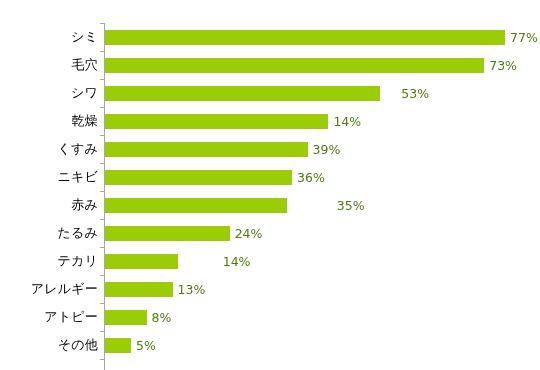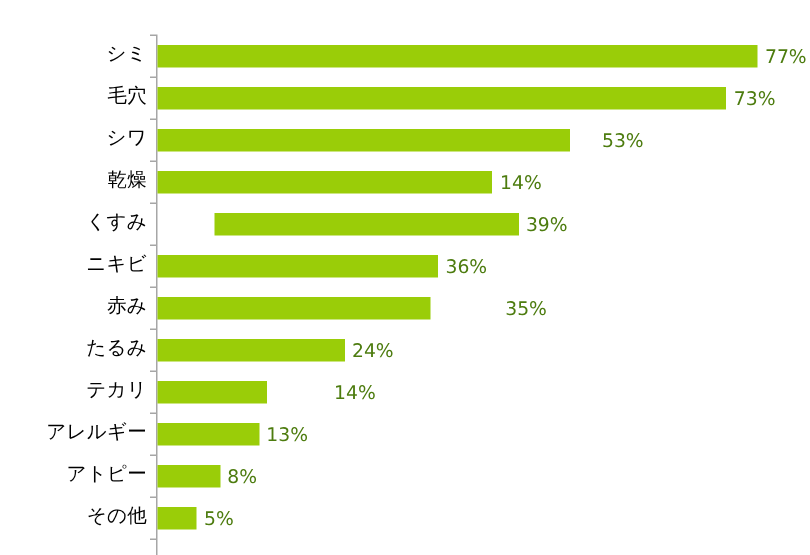--- a/index.html
+++ b/index.html
@@ -124,21 +124,21 @@
         </div>
         <div class="row" style="top: 95px; padding-left: 28px;">
           <div class="cat-label">乾燥</div>
           <div class="bar-wrap" style="left: 105px;">
             <div class="bar" style="width: 223.377px; background: rgb(154, 205, 8);"></div>
             <div class="bar-value">14%</div>
           </div>
         </div>
         <div class="row" style="top: 123px;">
           <div class="cat-label">くすみ</div>
-          <div class="bar-wrap" style="left: 105px; padding-left: 38px;">
+          <div class="bar-wrap" style="left: 105px;">
             <div class="bar" style="width: 202.597px; background: rgb(154, 205, 8);"></div>
             <div class="bar-value">39%</div>
           </div>
         </div>
         <div class="row" style="top: 151px;">
           <div class="cat-label">ニキビ</div>
           <div class="bar-wrap" style="left: 105px;">
             <div class="bar" style="width: 187.013px; background: rgb(154, 205, 8);"></div>
             <div class="bar-value">36%</div>
           </div>

